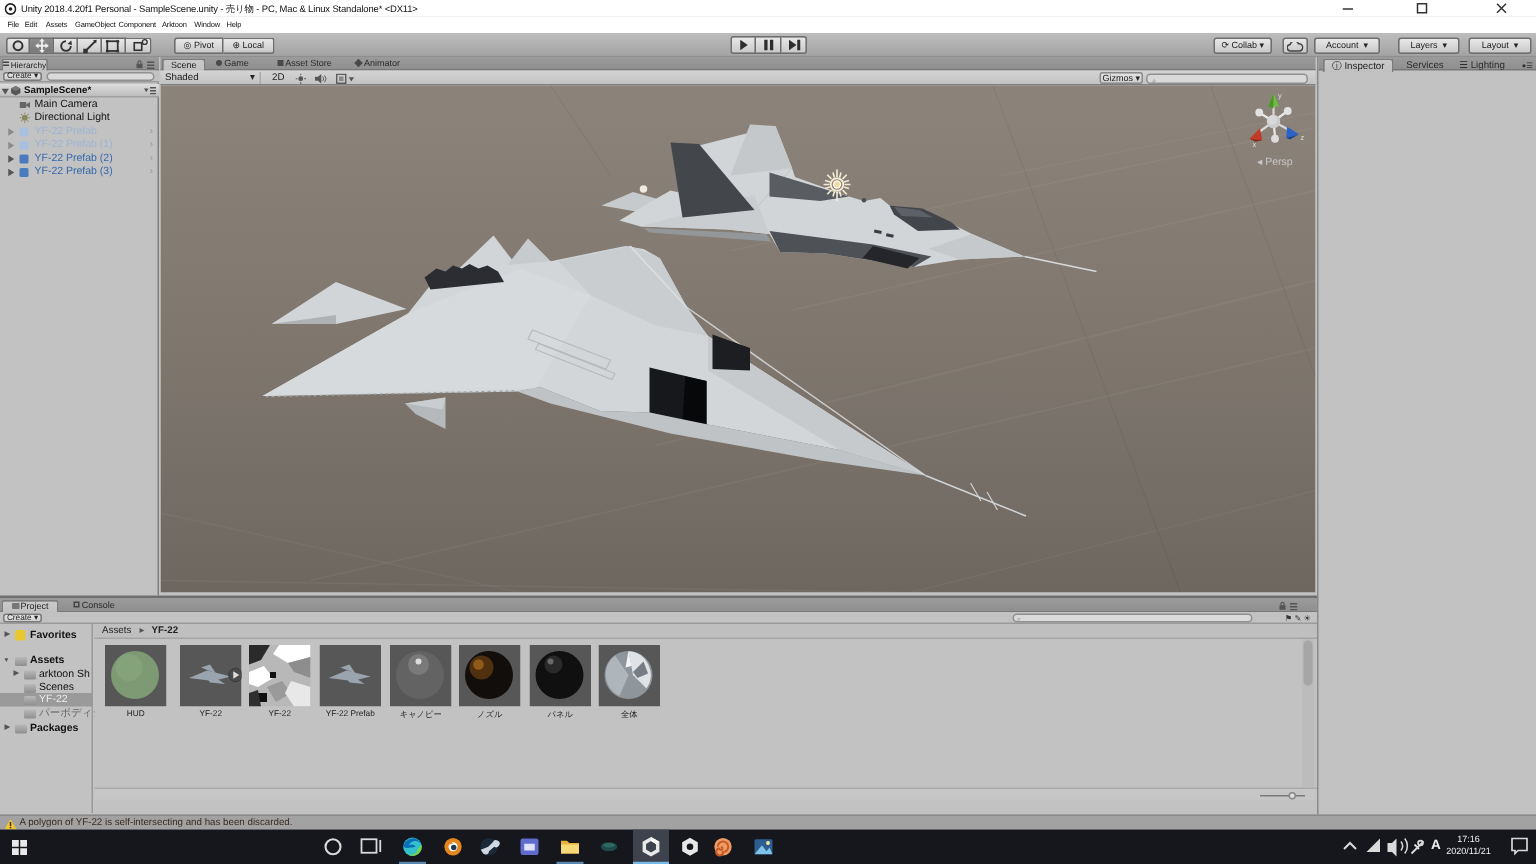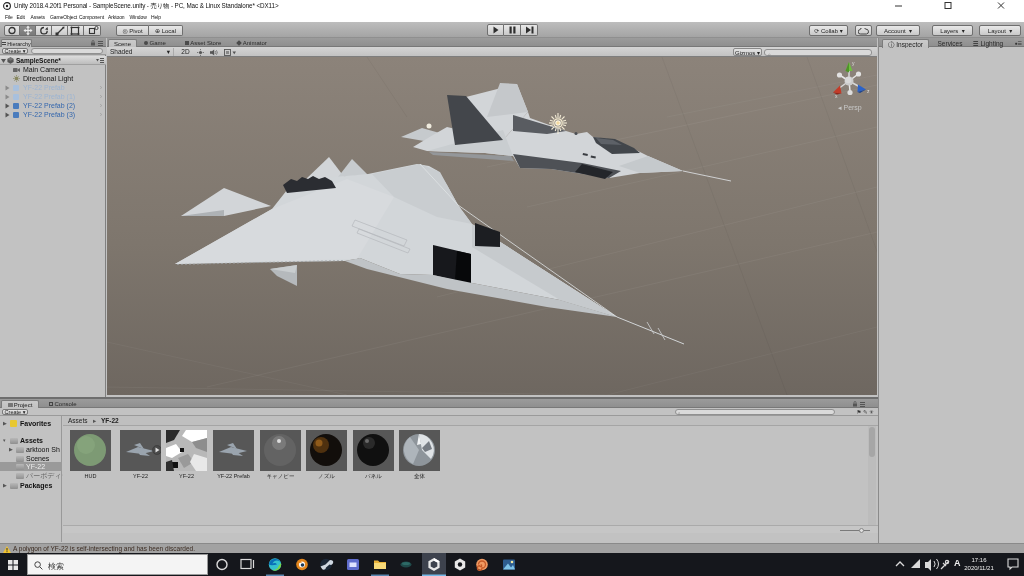--- a/index.html
+++ b/index.html
@@ -592,27 +592,20 @@
 
     <svg class="abs" style="left:8px;top:7px" width="10" height="10" viewBox="0 0 10 10">
         <g fill="#e8e8e8">
           <rect x="0" y="0" width="4.5" height="4.5"></rect>
           <rect x="5.5" y="0" width="4.5" height="4.5"></rect>
           <rect x="0" y="5.5" width="4.5" height="4.5"></rect>
           <rect x="5.5" y="5.5" width="4.5" height="4.5"></rect>
         </g>
       </svg>
 
-    <div class="abs" style="left:27px;top:1px;width:181px;height:21px;background:#f4f4f4;border:1px solid #9a9a9a">
-      <svg class="abs" style="left:6px;top:6px" width="9" height="9" viewBox="0 0 9 9">
-          <circle cx="3.6" cy="3.6" r="2.8" fill="none" stroke="#444" stroke-width="1"></circle>
-          <line x1="5.8" y1="5.8" x2="8.4" y2="8.4" stroke="#444" stroke-width="1"></line>
-        </svg>
-      <span style="position:absolute;left:20px;top:6px;font-size:8px;color:#333">検索</span>
-    </div>
 
     <svg class="abs" style="left:214px;top:0" width="310" height="23" viewBox="0 0 310 23">
 
       <circle cx="8" cy="11.5" r="5" fill="none" stroke="#dadada" stroke-width="1.4"></circle>
 
       <g transform="translate(27,5)">
           <rect x="0" y="1.5" width="10" height="9" fill="none" stroke="#dadada" stroke-width="1.2"></rect>
           <line x1="12.5" y1="2" x2="12.5" y2="10" stroke="#dadada" stroke-width="1.2"></line>
         </g>
 

